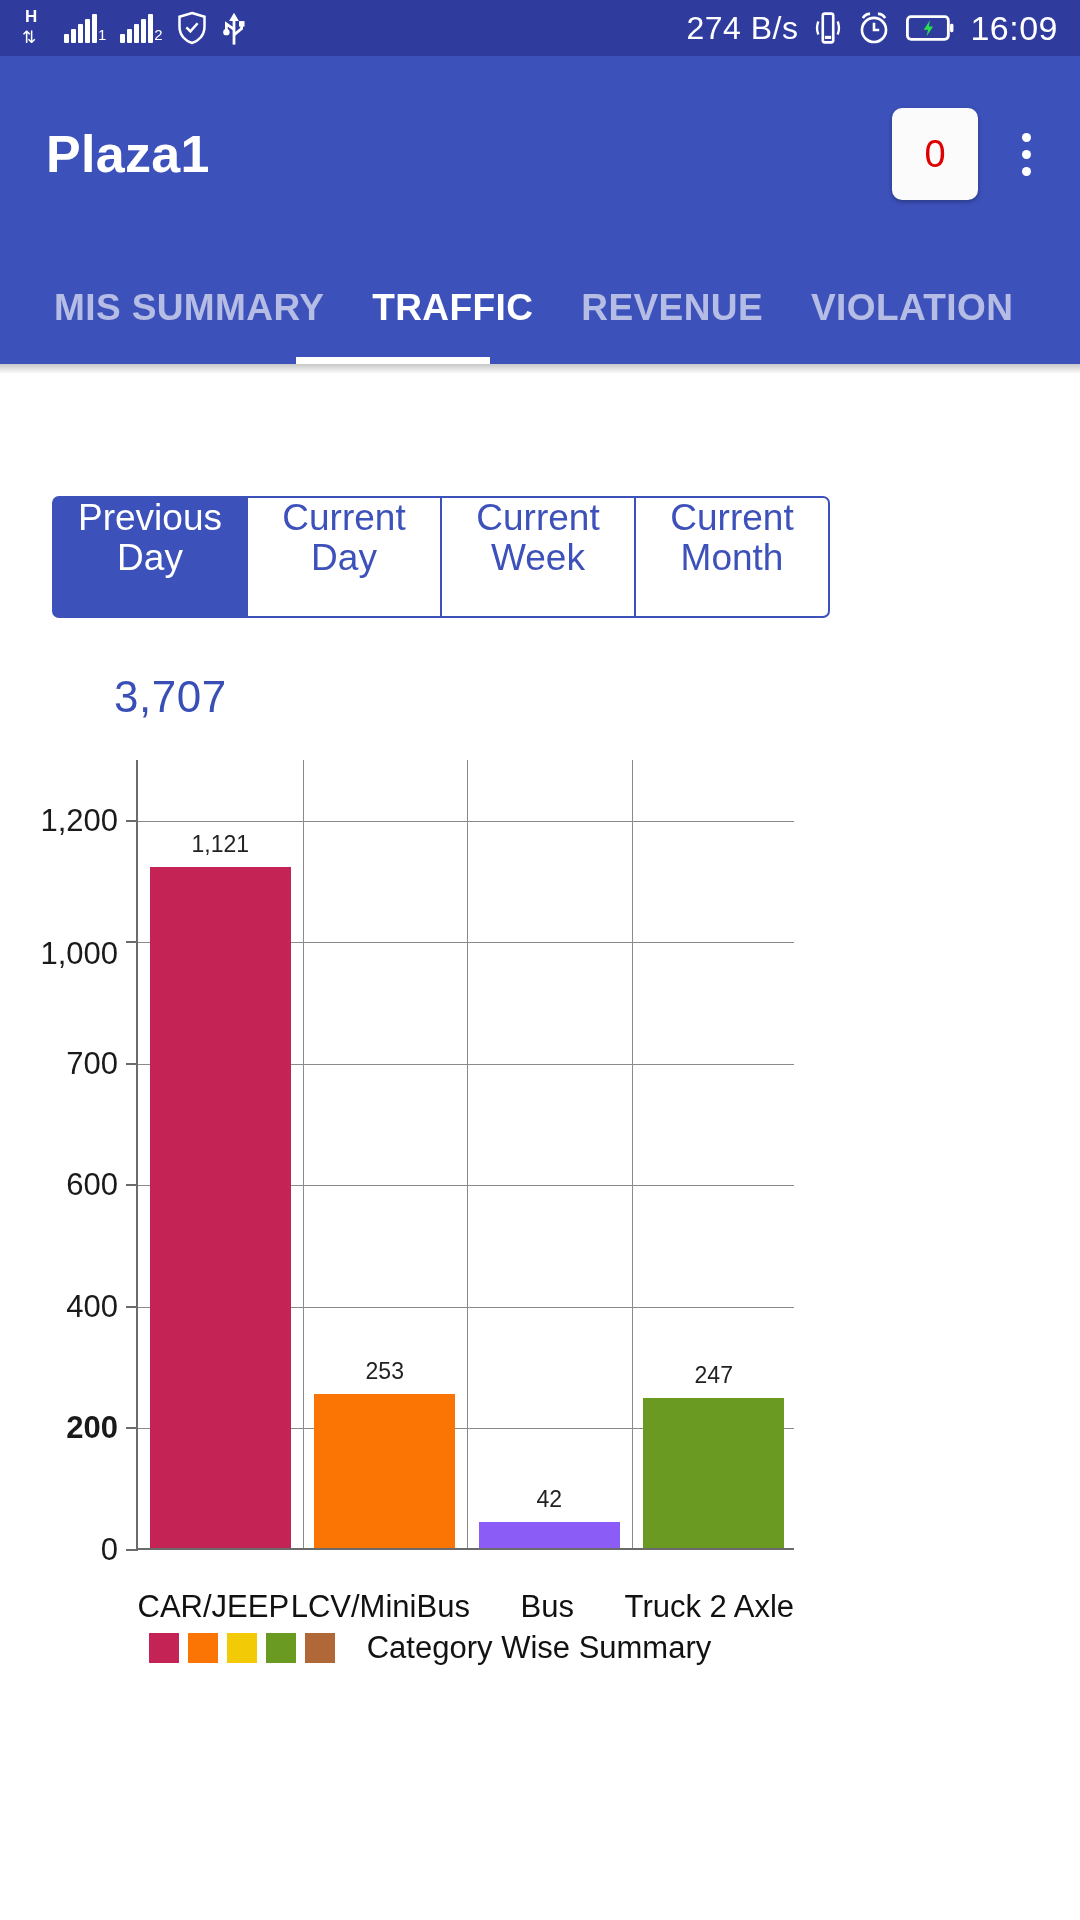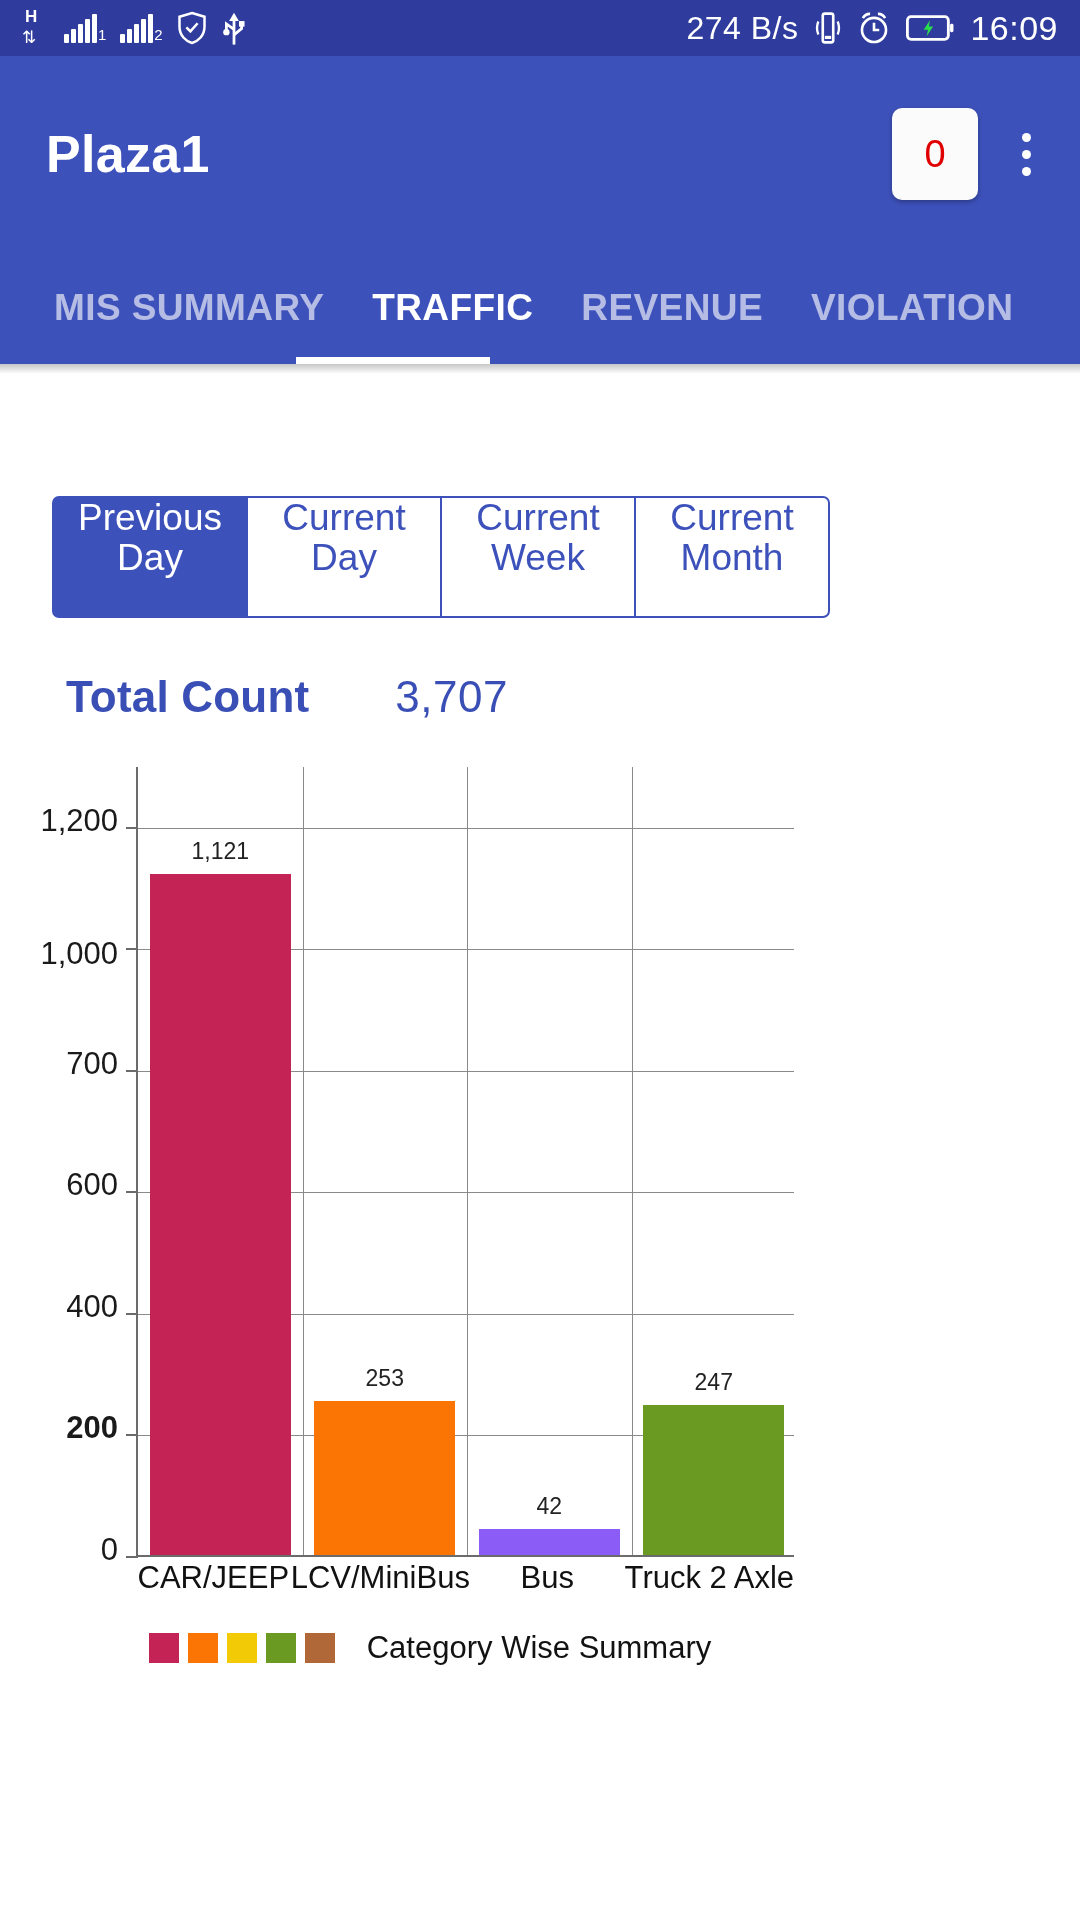--- a/index.html
+++ b/index.html
@@ -156,21 +156,21 @@
 
   
   .chart-wrap {
     position: relative;
     margin-top: 38px;
     width: 1080px;
     height: 900px;
   }
   .chart-area {
     position: absolute;
-    left: 136px; top: 7px;
+    left: 136px; top: 0;
     width: 658px; height: 790px;
     border-left: 2px solid #6b6b6b;
     border-bottom: 2px solid #6b6b6b;
   }
   .gridline {
     position: absolute; left: 0; width: 100%;
     height: 1px; background: #8a8a8a;
   }
   .vline {
     position: absolute; top: 0; height: 100%;
@@ -197,21 +197,21 @@
     text-align: center;
     font-size: 23px;
     color: #222;
     top: -36px;
     white-space: nowrap;
   }
   .xlabels {
     position: absolute;
     left: 136px;
     width: 658px;
-    top: 800px;
+    top: 829px;
     display: flex;
   }
   .xlabel {
     flex: 1;
     text-align: center;
     font-size: 31px;
     color: #111;
     white-space: nowrap;
   }
   .legend {
@@ -340,21 +340,20 @@
       <span>Current</span>
       <span>Week</span>
     </div>
     <div class="seg">
       <span>Current</span>
       <span>Month</span>
     </div>
   </div>
 
   <div class="total-row">
-    <div class="total-label">Total Count</div>
     <div class="total-value">3,707</div>
   </div>
 
   <div class="chart-wrap">
     <div class="chart-area" id="chart-area">
         <div class="ytick-mark" style="top: 789px;"></div>
         <div class="gridline" style="top: 668.462px;"></div>
         <div class="ytick-mark" style="top: 667.462px;"></div>
         <div class="gridline" style="top: 546.923px;"></div>
         <div class="ytick-mark" style="top: 545.923px;"></div>

